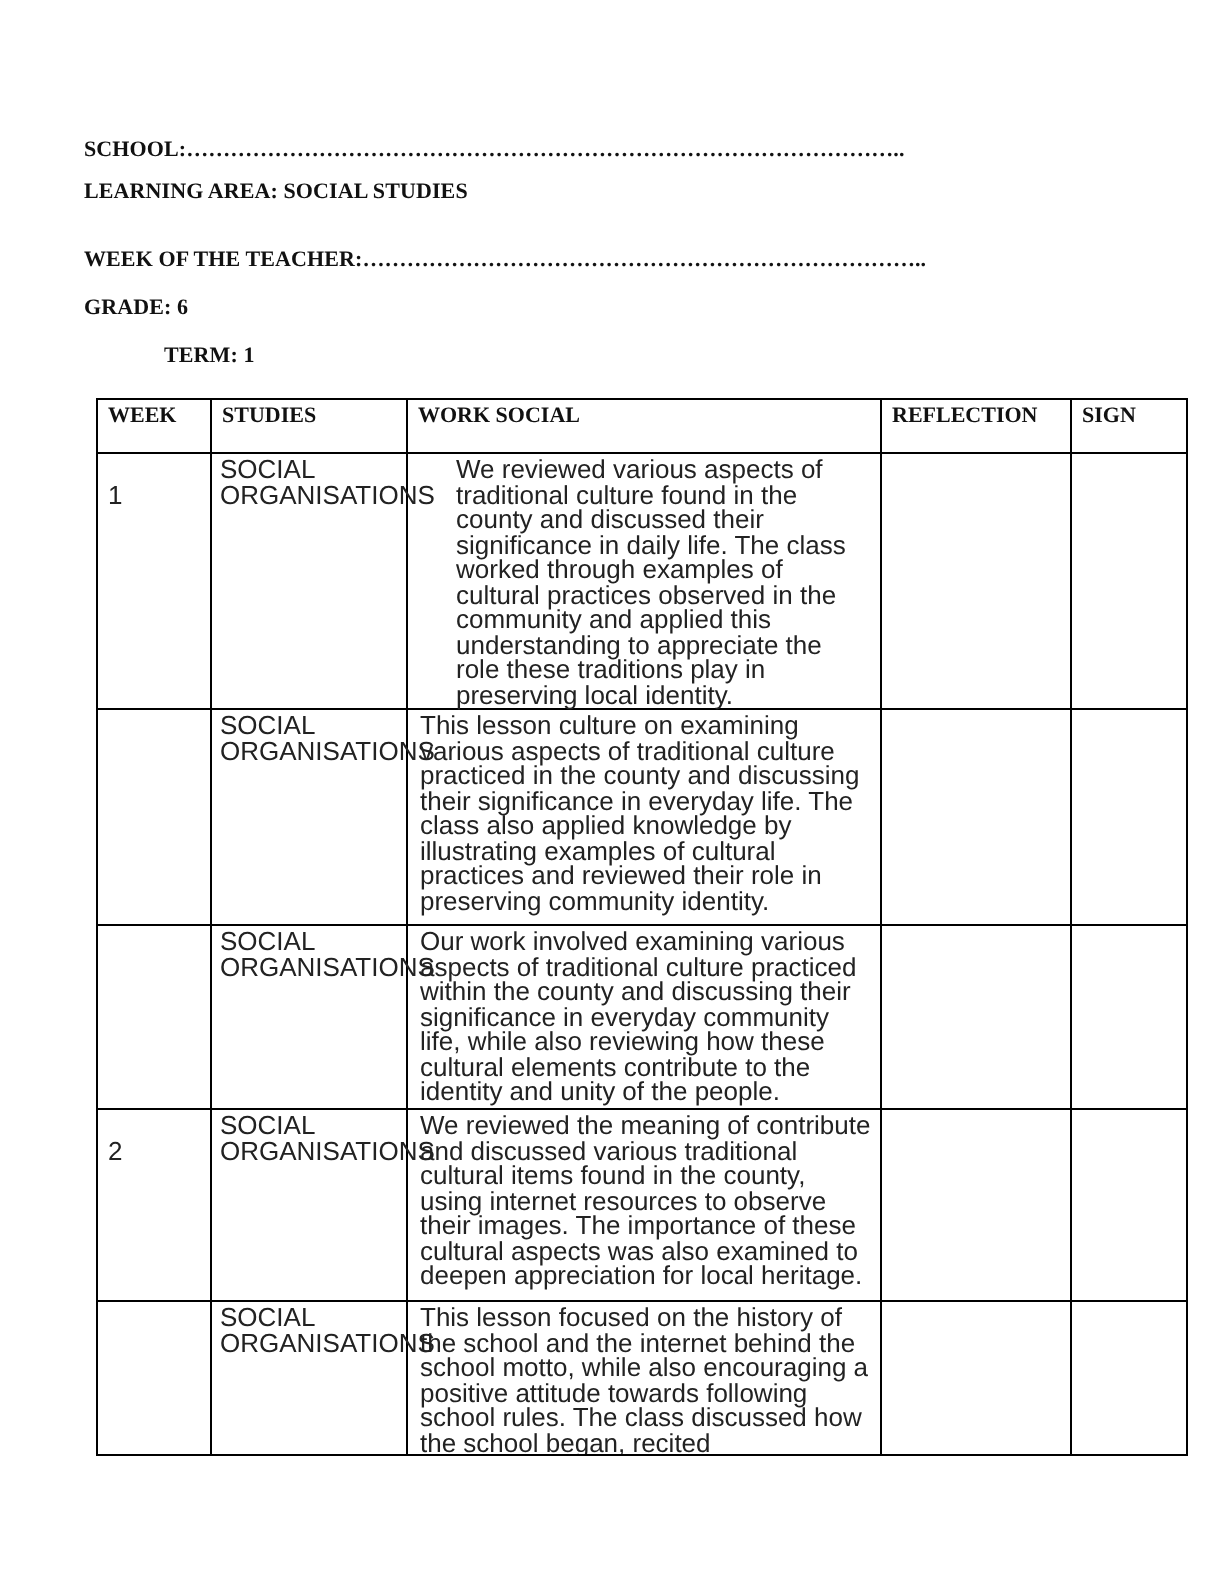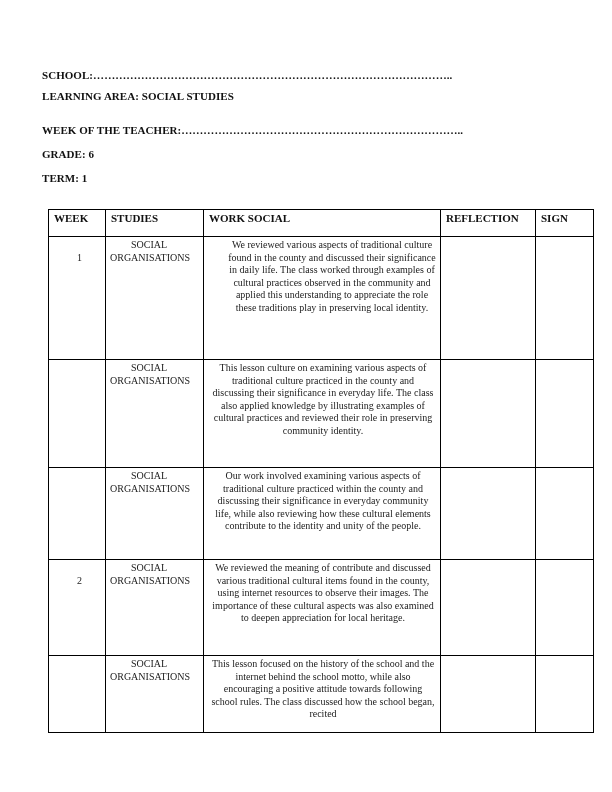--- a/index.html
+++ b/index.html
@@ -1,34 +1,34 @@
 <!DOCTYPE html>
 <html><head>
   <meta charset="utf-8">
   <style>
     html, body { margin: 0; padding: 0; background: #ffffff; }
     body { width: 612px; height: 792px; position: relative; overflow: hidden; color: #111; }
     .hdr { position: absolute; left: 42px; font-family: "Liberation Serif", serif; font-weight: bold; font-size: 11px; white-space: nowrap; letter-spacing: 0.05px; }
-    table.rec { position: absolute; left: 48px; top: 209px; border-collapse: collapse; table-layout: fixed; width: 545px; }
+    table.rec { position: absolute; left: 48px; top: 199px; border-collapse: collapse; table-layout: fixed; width: 545px; }
     table.rec th, table.rec td { border: 1.2px solid #000; vertical-align: top; padding: 0; }
     table.rec th { font-family: "Liberation Serif", serif; font-weight: bold; font-size: 11px; text-align: left; height: 27px; padding: 2px 4px 0 5px; box-sizing: border-box; }
-    table.rec td { font-family: Liberation Serif, serif; font-size: 10px; line-height: 12.5px; color: #222; text-align: center; }
+    table.rec td { font-family: Liberation Sans, sans-serif; font-size: 13px; line-height: 12.5px; color: #222; }
     td .wk { padding: 15px 0 0 5px; }
     td .st { padding: 2px 0 0 4px; }
     td .wc { padding: 2px 4px 0 6px; }
     td.wc1 .wc { padding-left: 24px; }
   </style>
 </head>
 <body>
 
 <div class="hdr" style="top:69px;">SCHOOL:……………………………………………………………………………………..</div>
 <div class="hdr" style="top:90px;">LEARNING AREA: SOCIAL STUDIES</div>
 <div class="hdr" style="top:124px;">WEEK OF THE TEACHER:…………………………………………………………………..</div>
 <div class="hdr" style="top:148px;">GRADE: 6</div>
-<div class="hdr" style="top:172px;">TERM: 1</div>
+<div class="hdr" style="top:172px;margin-left:40px;">TERM: 1</div>
 
 <table class="rec">
   <colgroup>
     <col style="width:57px">
     <col style="width:98px">
     <col style="width:237px">
     <col style="width:95px">
     <col style="width:58px">
   </colgroup>
   <thead>

